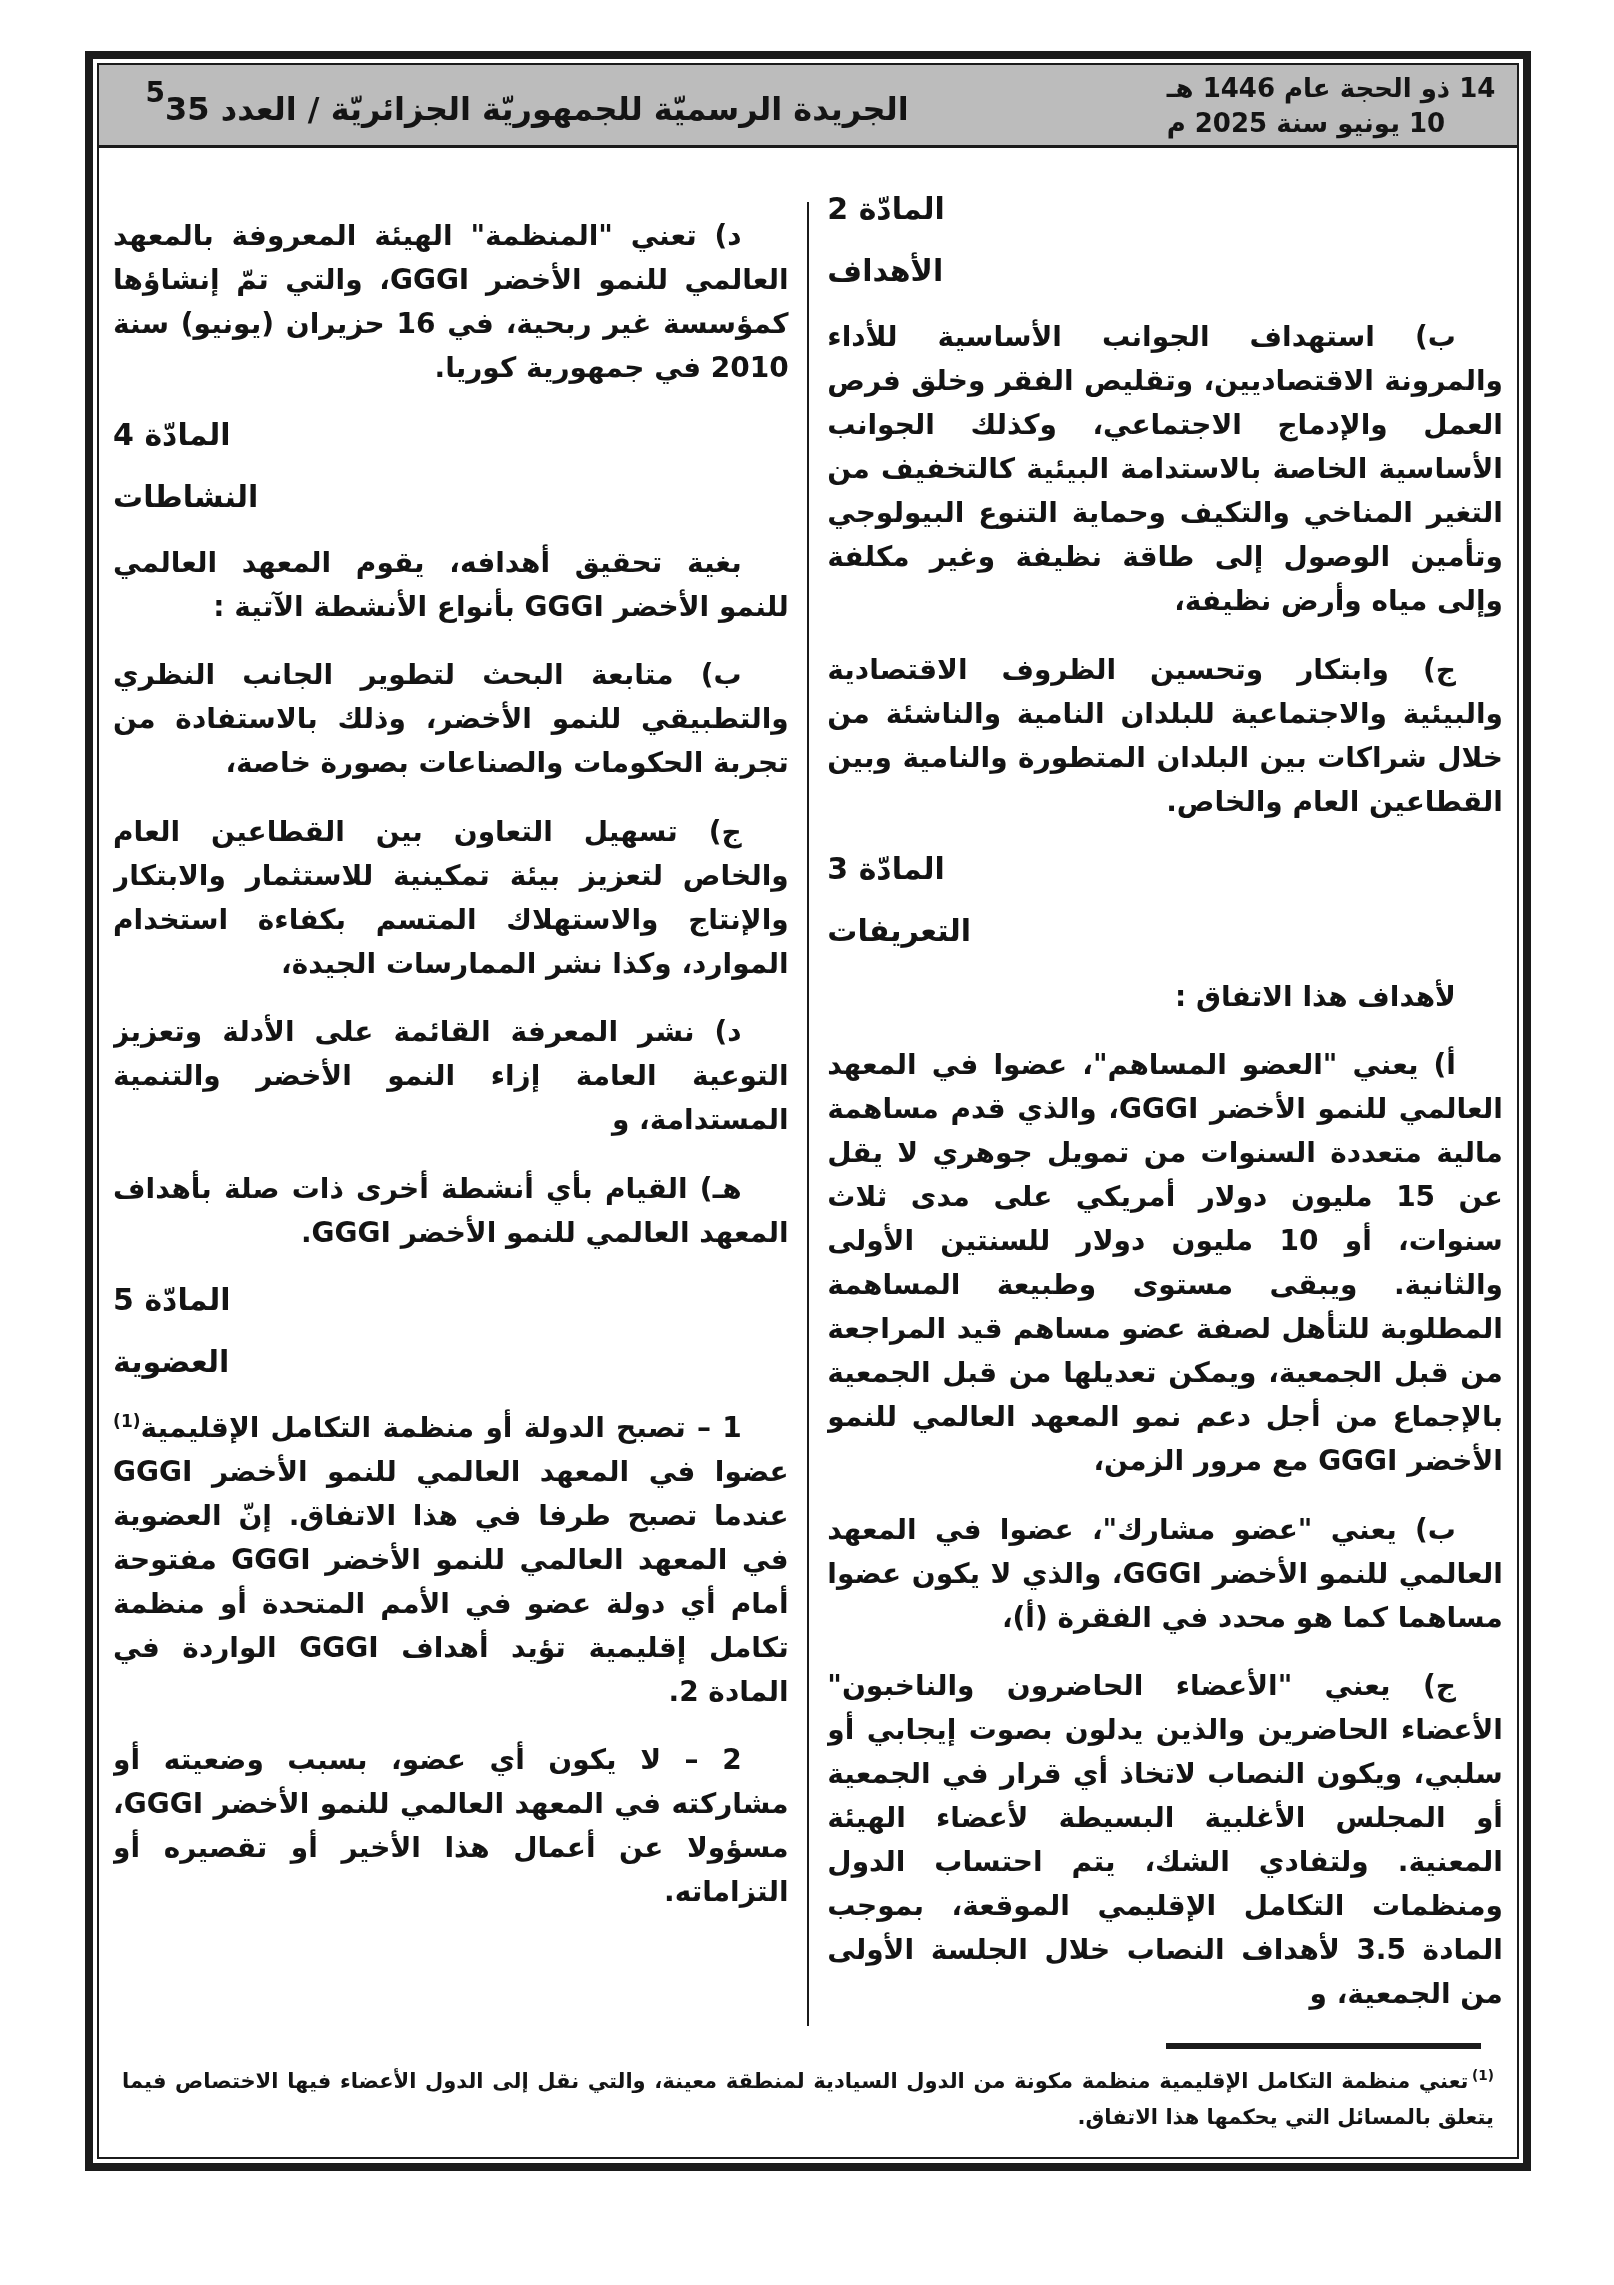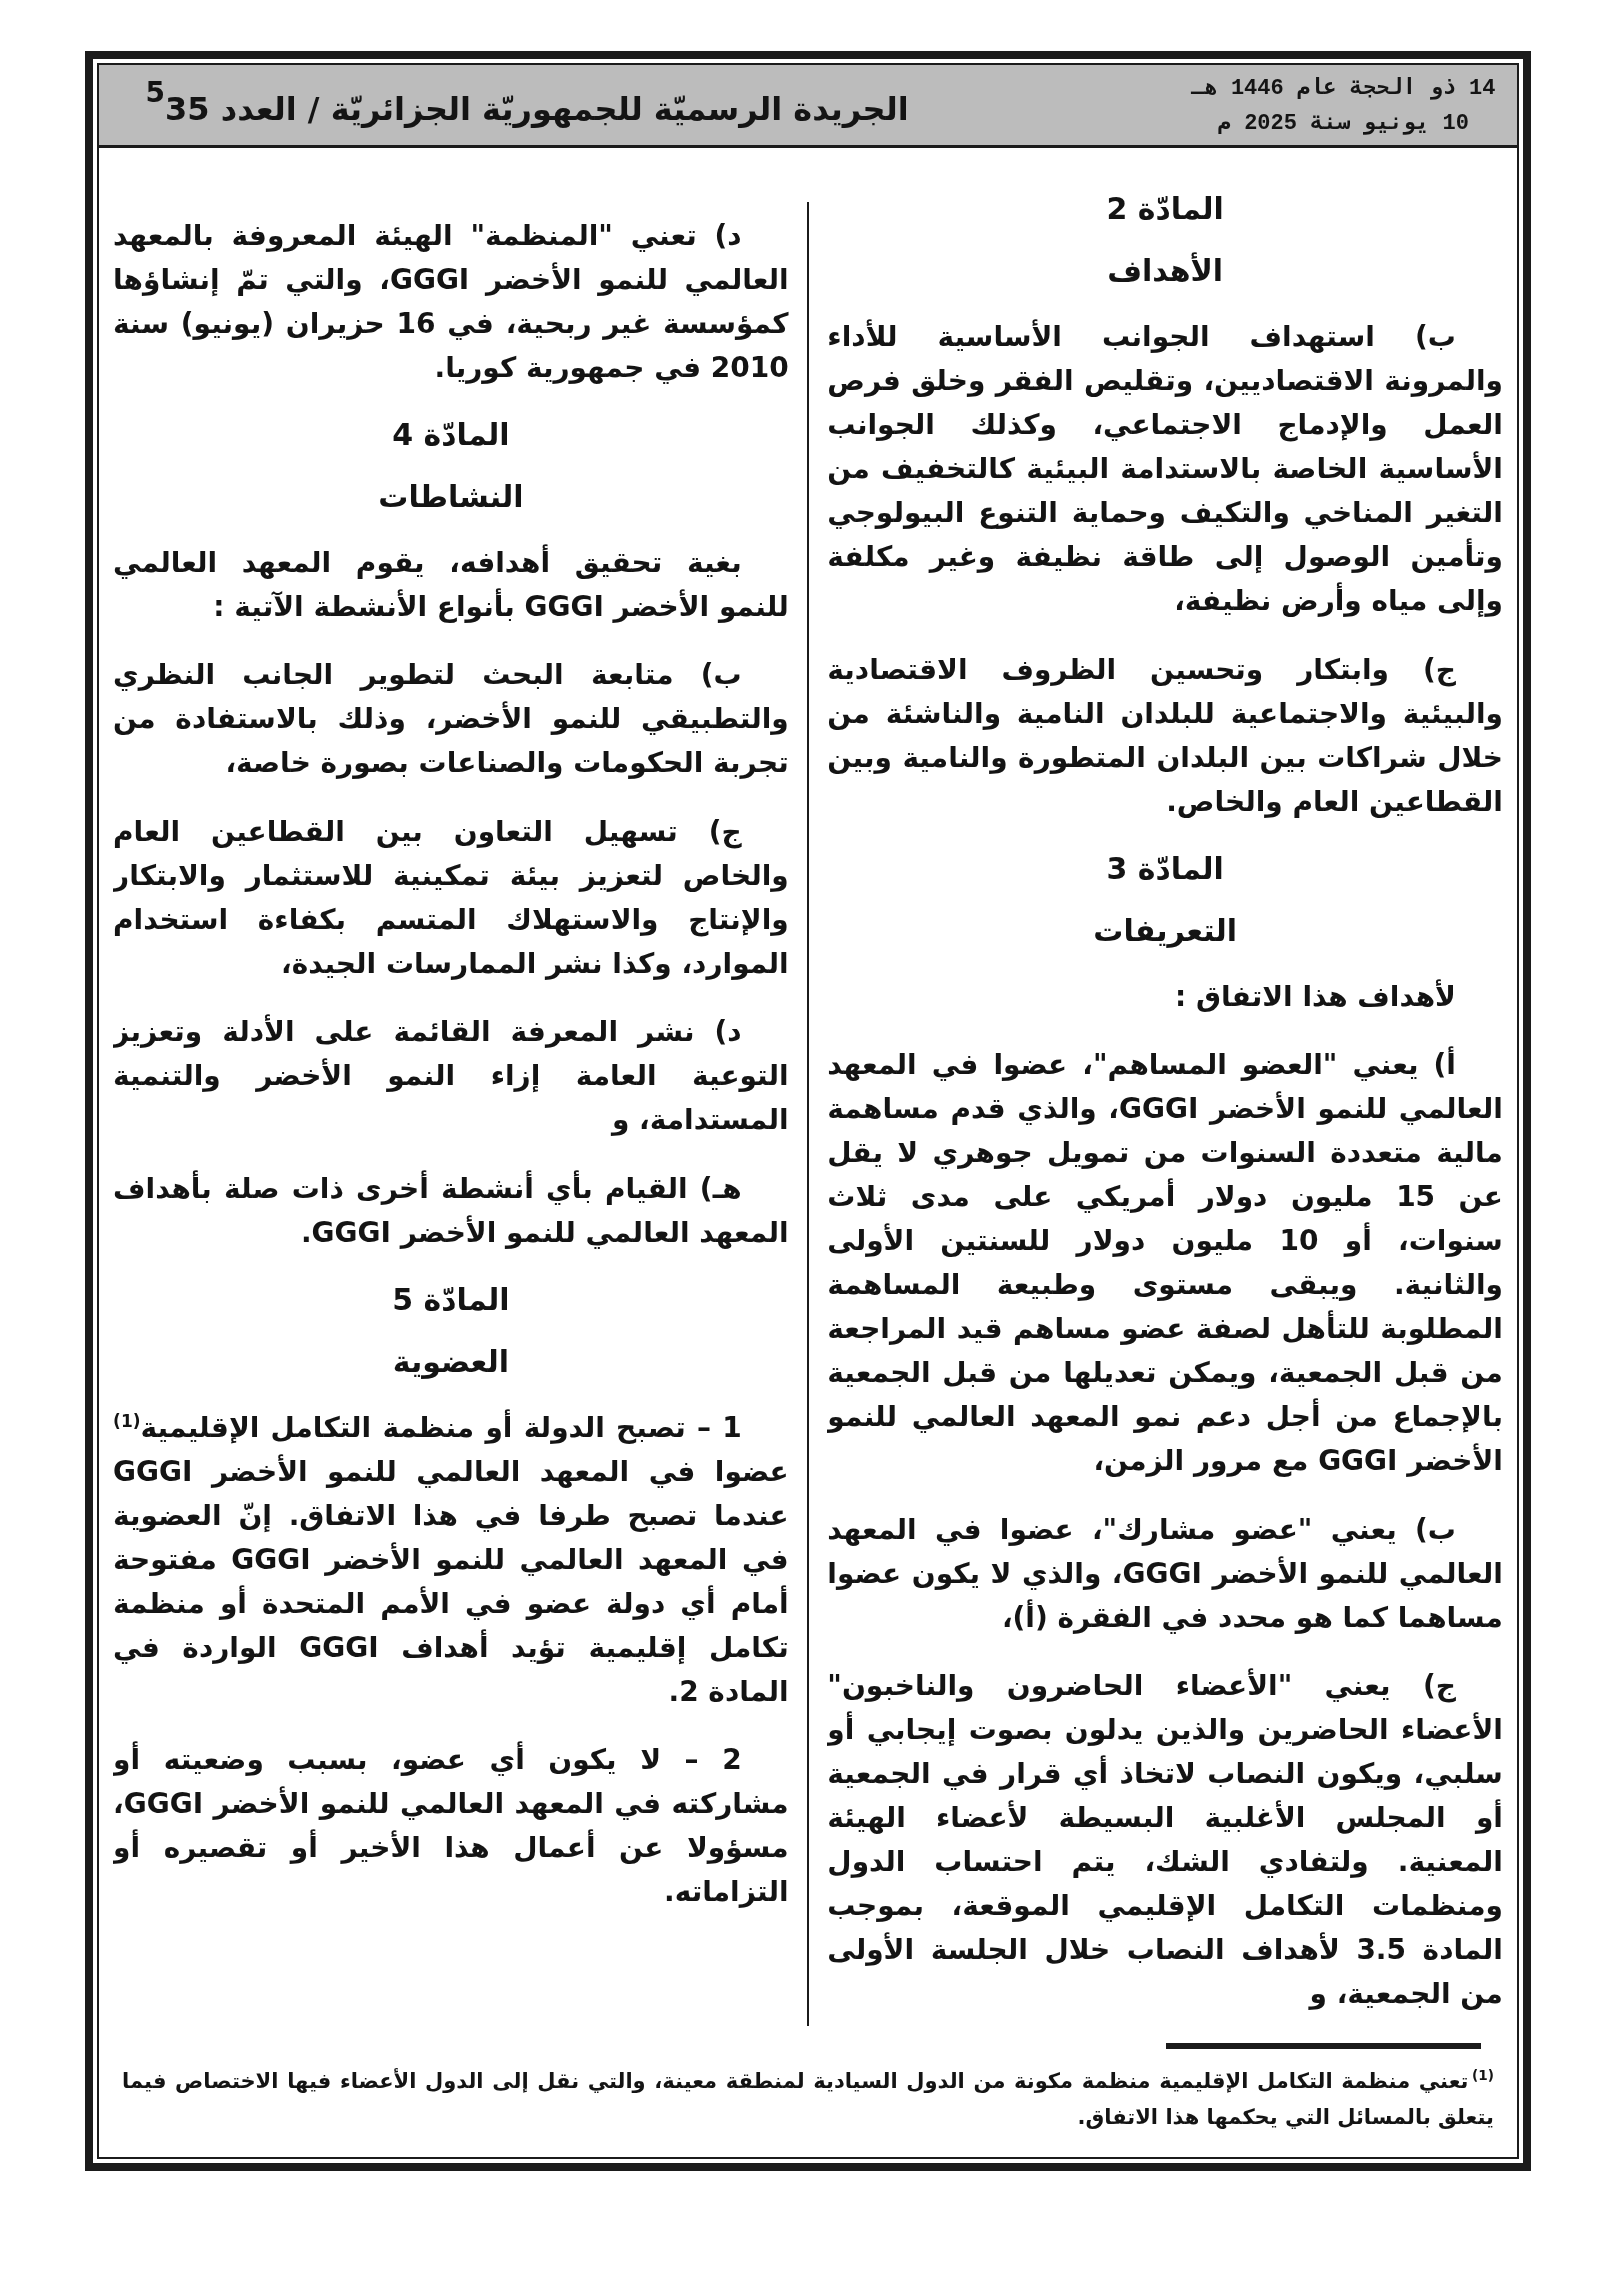--- a/index.html
+++ b/index.html
@@ -17,40 +17,40 @@
   .frame-inner{
     position:absolute;inset:3.6px;border:2.7px solid #1b1b1b;box-sizing:border-box;
     display:flex;flex-direction:column;overflow:hidden;
   }
   
   .masthead{
     flex:0 0 auto;height:80px;background:#bcbcbc;border-bottom:3.6px solid #1b1b1b;
     display:flex;align-items:center;direction:rtl;
   }
   .date-block{
-    flex:0 0 auto;text-align:center;padding:3.6px 22px 0 0;
-    font-weight:bold;font-size:22px;line-height:35px;white-space:nowrap;font-family:Liberation Mono, monospace;
+    flex:0 0 auto;text-align:left;padding:3.6px 22px 0 0;
+    font-weight:bold;font-size:26px;line-height:35px;white-space:nowrap;
   }
   .masthead-title{
     flex:1 1 auto;text-align:left;font-weight:bold;font-size:32px;
     padding-top:9px;white-space:nowrap;
   }
   .page-num{
     flex:0 0 auto;font-weight:bold;font-size:28px;
     padding:0 0 23.5px 47px;
   }
   
   .columns{
     flex:1 1 auto;display:flex;direction:rtl;
     padding:42px 14.5px 7.2px 14.5px;overflow:hidden;
   }
   .column{flex:1 1 0;min-width:0;overflow:hidden;}
   .divider{flex:0 0 2.7px;background:#1b1b1b;margin:12.7px 18px 5.4px 18px;}
   .article-heading{
-    font-size:30px;font-weight:bold;text-align:center;
+    font-size:30px;font-weight:bold;text-align:left;
     margin:27px 0;letter-spacing:0;
   }
   .column .article-heading:first-child{margin-top:1.8px;}
   .body-para{
     font-size:28px;font-weight:bold;line-height:44px;
     text-align:justify;text-align-last:right;
     text-indent:47px;margin:24.4px 0;
   }
   .body-para sup{font-size:17px;line-height:0;}
   

